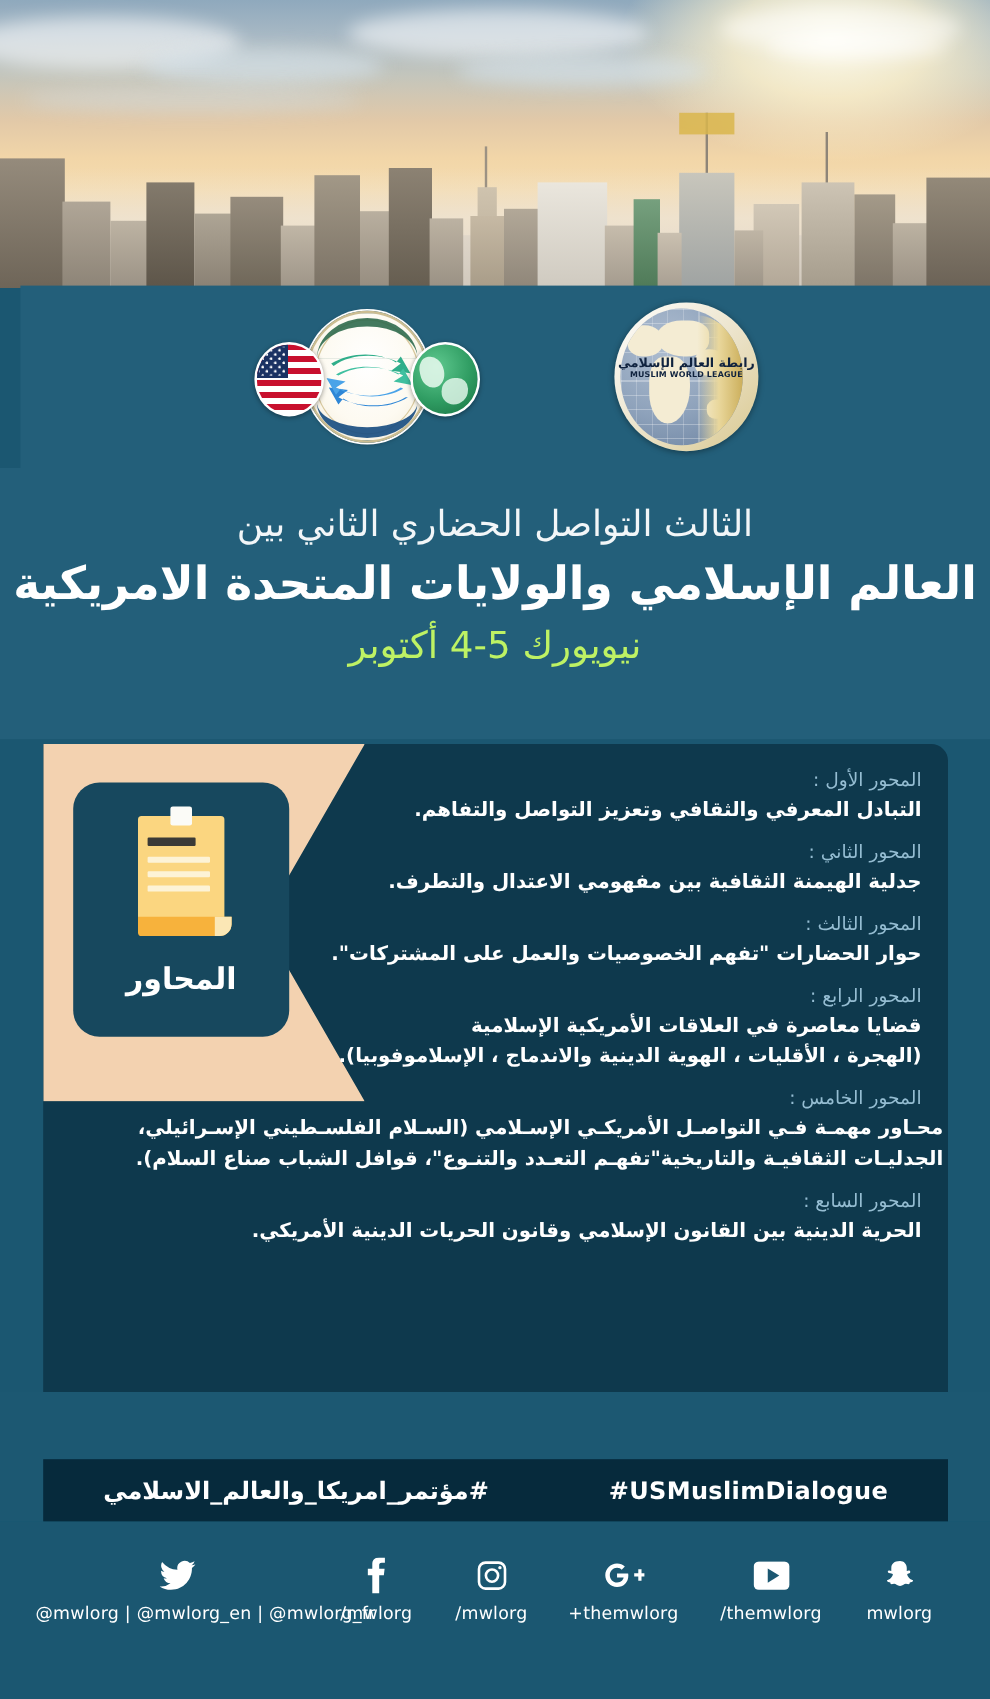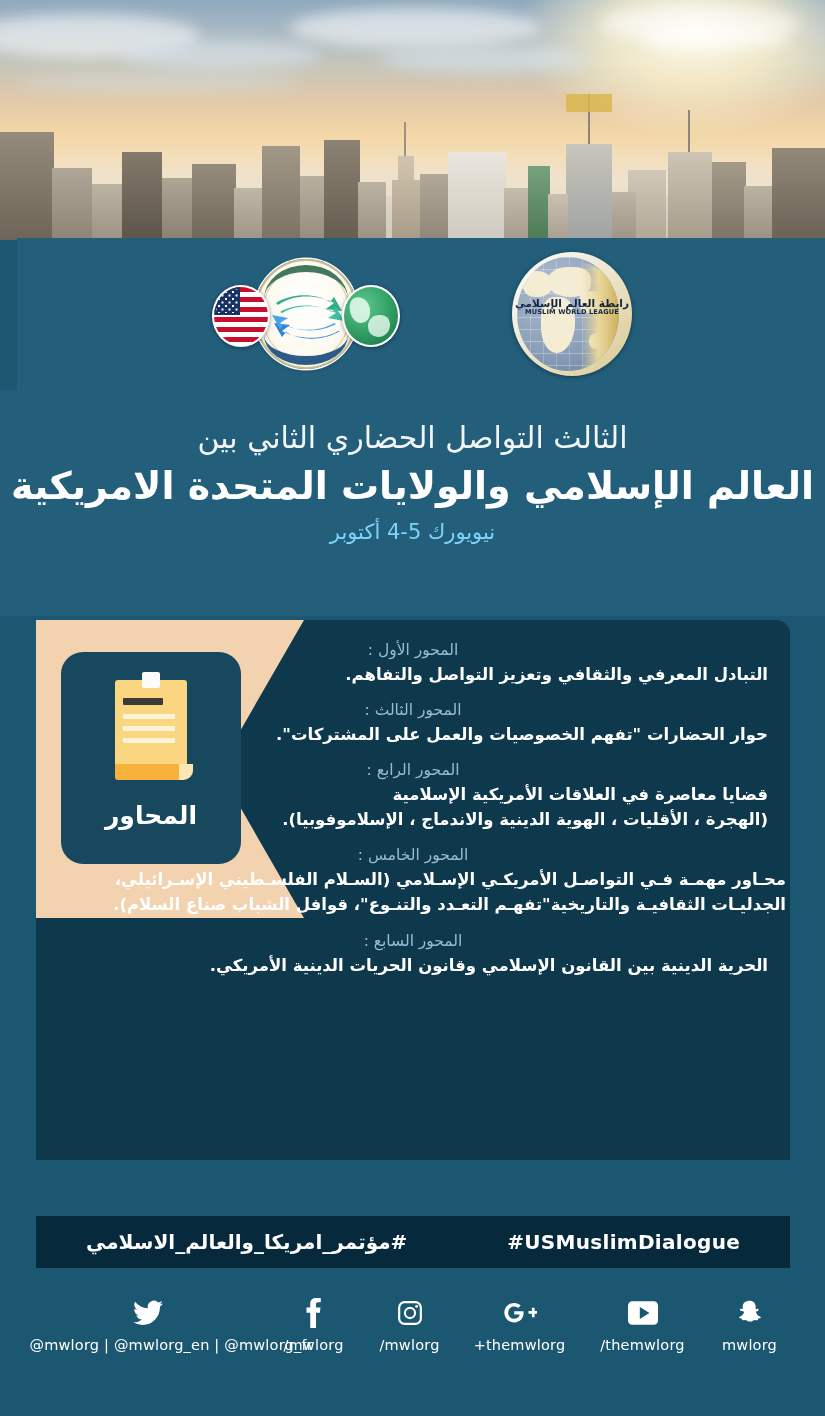--- a/index.html
+++ b/index.html
@@ -142,21 +142,21 @@
     background:#235f7a; text-align:center; color:#fff;
   }
   .t-line1 {
     font-size:30px; font-weight:500; padding-top:30px; letter-spacing:.2px;
     color:#f2f6f8;
   }
   .t-line2 {
     font-size:38px; font-weight:bold; margin-top:9px; letter-spacing:-.3px;
     color:#ffffff;
   }
-  .t-line3 { font-size:21px; font-weight:500; margin-top:12px; color:#7dd3fc; }
+  .t-line3 { font-size:31px; font-weight:500; margin-top:12px; color:#bef264; }
 
   
   .panel {
     position:absolute; left:36px; top:620px; width:754px; height:600px;
     background:#0e394d; border-radius:0 14px 0 0;
   }
   .peach {
     position:absolute; left:0; top:0; width:268px; height:298px;
     background:#f3d2b0;
     clip-path:polygon(0 0, 100% 0, 68% 50%, 100% 100%, 0 100%);
@@ -194,21 +194,21 @@
     position:absolute; left:0; right:0; bottom:34px;
     font-size:25px; font-weight:bold; color:#ffffff; letter-spacing:1.5px;
   }
 
   .themes {
     position:absolute; right:22px; top:18px; width:710px;
     text-align:right; direction:rtl;
   }
   .theme { margin-bottom:11px; }
   .th-head {
-    color:#95bdd2; font-size:15.5px; font-weight:500; line-height:1.55;text-align:center;
+    color:#95bdd2; font-size:15.5px; font-weight:500; line-height:1.55;
   }
   .th-body {
     color:#ffffff; font-size:16.5px; font-weight:600; line-height:1.52;
   }
   .wide { width:728px; margin-right:-18px; }
 
   
   .htag-bg {
     position:absolute; left:0; top:1160px; width:825px; height:108px;
     background:#1c5872;
@@ -362,20 +362,24 @@
     <div class="badge-label">المحاور</div>
   </div>
 
   <div class="themes">
 
     <div class="theme">
       <div class="th-head">المحور الأول :</div>
       <div class="th-body">التبادل المعرفي والثقافي وتعزيز التواصل والتفاهم.</div>
     </div>
 
+    <div class="theme">
+      <div class="th-head">المحور الثاني :</div>
+      <div class="th-body">جدلية الهيمنة الثقافية بين مفهومي الاعتدال والتطرف.</div>
+    </div>
 
     <div class="theme">
       <div class="th-head">المحور الثالث :</div>
       <div class="th-body">حوار الحضارات  "تفهم الخصوصيات والعمل على المشتركات".</div>
     </div>
 
     <div class="theme">
       <div class="th-head">المحور الرابع :</div>
       <div class="th-body">قضايا معاصرة في العلاقات الأمريكية الإسلامية</div>
       <div class="th-body">(الهجرة ، الأقليات ، الهوية الدينية والاندماج ، الإسلاموفوبيا).</div>

